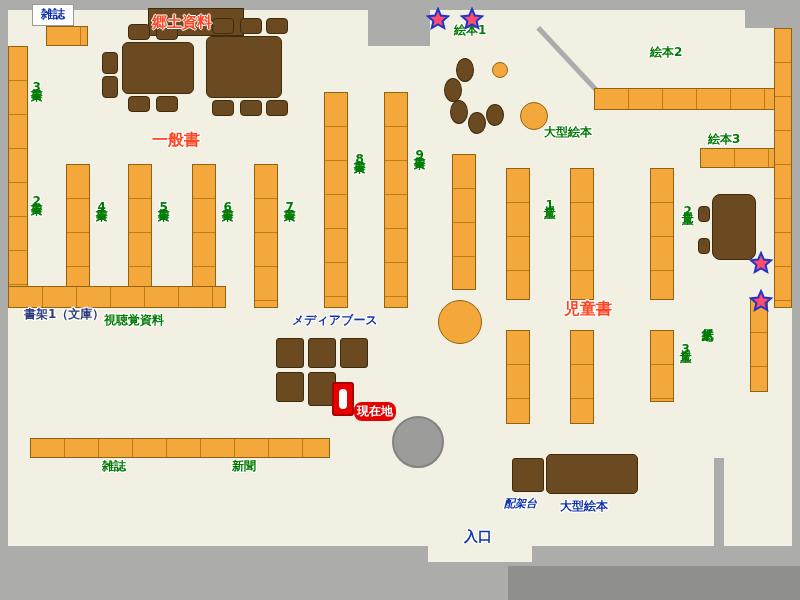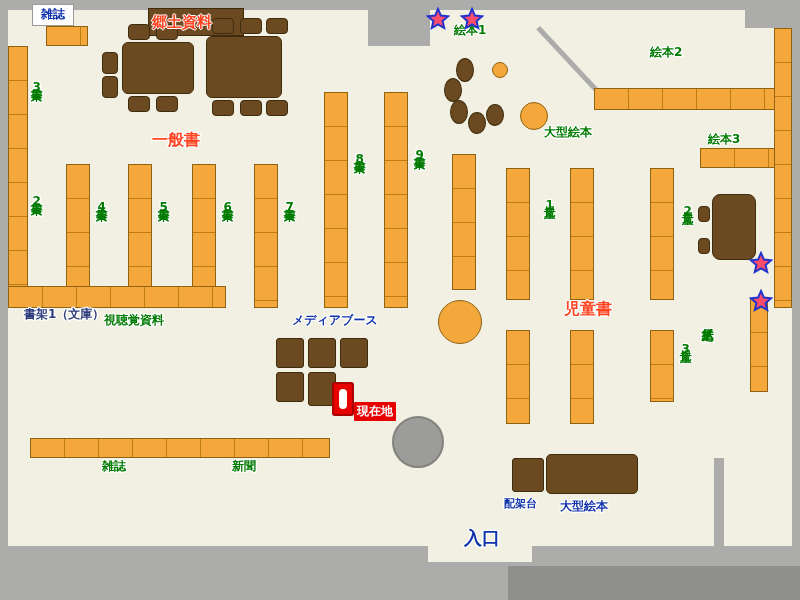--- a/index.html
+++ b/index.html
@@ -20,21 +20,21 @@
          text-shadow:-1px 0 #fff,1px 0 #fff,0 -1px #fff,0 1px #fff,-1px -1px #fff,1px 1px #fff,-1px 1px #fff,1px -1px #fff; }
   .vt { writing-mode:vertical-rl; text-orientation:upright; letter-spacing:1px; }
   .green { color:#007a00; }
   .blue  { color:#1133aa; }
   .navy  { color:#2a3a7a; }
   .redlbl{ color:#ff4422; font-size:16px; }
   .onwood{ text-shadow:none; color:#fff; }
   .current-box { position:absolute; background:#e60000; border:2px solid #aa0000; border-radius:3px; }
   .current-box .pad { position:absolute; left:5px; top:5px; right:5px; bottom:5px; background:#fff; border-radius:8px; }
   .current-lbl { position:absolute; background:#e60000; color:#fff; font-weight:bold; font-size:12px;
-                 padding:1px 3px; white-space:nowrap; border-radius:1px; }
+                 padding:1px 3px; white-space:nowrap; border-radius:8px; }
   .pillar { position:absolute; background:#9c9c9a; border:2px solid #82827f; border-radius:50%; }
   .circle-shelf { position:absolute; background:#f4a83b; border:1px solid #8f6312; border-radius:50%; }
   .star { position:absolute; width:24px; height:24px; }
   .diag { position:absolute; background:#acacaa; transform-origin:0 0; }
 </style>
 </head>
 <body>
 
 <div id="map">
 
@@ -142,23 +142,23 @@
   <div class="lbl green vt" style="left:700px;top:318px;">紙芝居</div>
 
   <div class="lbl navy" style="left:24px;top:308px;">書架1（文庫）</div>
   <div class="lbl green" style="left:104px;top:314px;">視聴覚資料</div>
   <div class="lbl blue" style="left:292px;top:314px;">メディアブース</div>
   <div class="current-lbl" style="left:354px;top:402px;">現在地</div>
 
   <div class="lbl green" style="left:102px;top:460px;">雑誌</div>
   <div class="lbl green" style="left:232px;top:460px;">新聞</div>
 
-  <div class="lbl blue" style="left:504px;top:498px;font-size:11px;">配架台</div>
+  <div class="lbl blue" style="left:504px;top:498px;font-size:11px;font-style:italic;">配架台</div>
   <div class="lbl blue" style="left:560px;top:500px;">大型絵本</div>
-  <div class="lbl blue" style="left:464px;top:528px;font-size:18px;">入口</div>
+  <div class="lbl blue" style="left:464px;top:528px;font-size:14px;">入口</div>
 
   <div class="star" style="left:426px;top:7px;">
     <svg viewBox="0 0 24 24" width="24" height="24">
         <path d="M12 2 L14.9 8.6 L22 9.3 L16.6 14 L18.2 21 L12 17.3 L5.8 21 L7.4 14 L2 9.3 L9.1 8.6 Z" fill="#ff4d6d" stroke="#2233cc" stroke-width="2"></path>
       </svg>
   </div>
   <div class="star" style="left:460px;top:7px;">
     <svg viewBox="0 0 24 24" width="24" height="24">
         <path d="M12 2 L14.9 8.6 L22 9.3 L16.6 14 L18.2 21 L12 17.3 L5.8 21 L7.4 14 L2 9.3 L9.1 8.6 Z" fill="#ff4d6d" stroke="#2233cc" stroke-width="2"></path>
       </svg>

